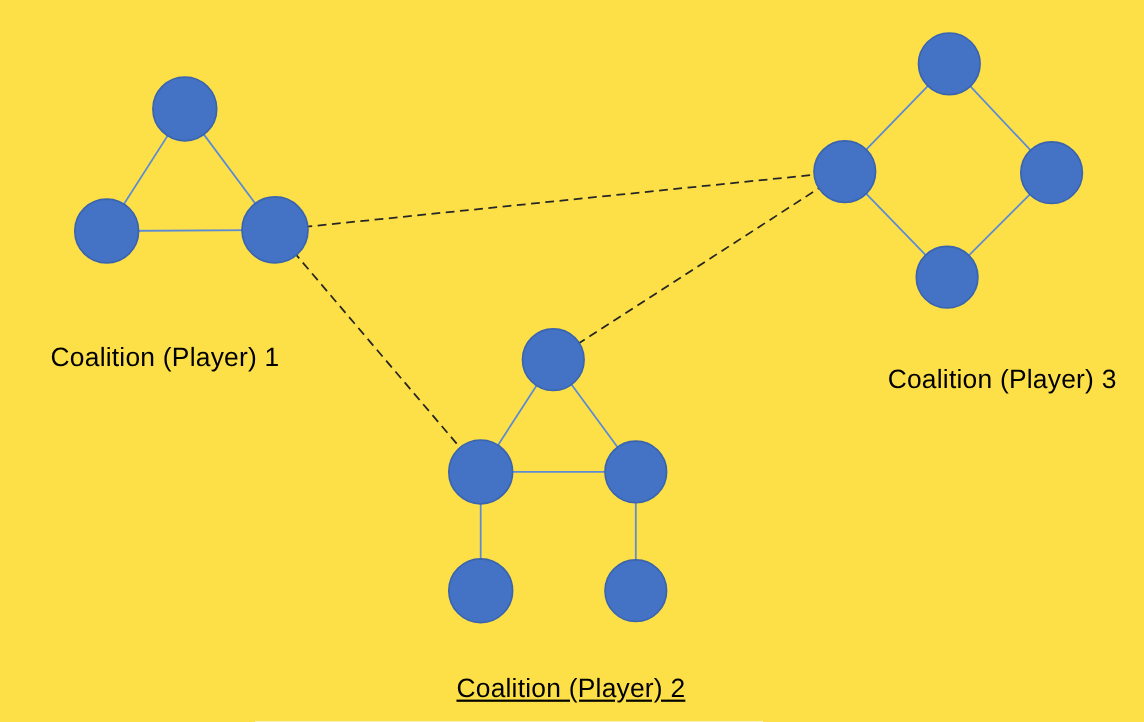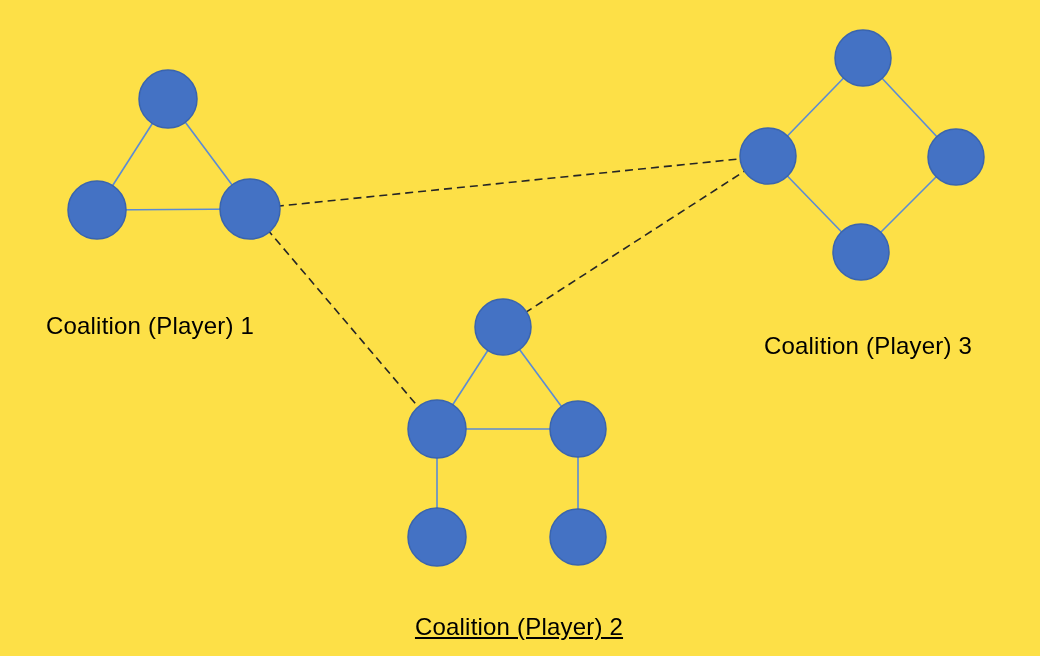--- a/index.html
+++ b/index.html
@@ -61,14 +61,14 @@
       <circle cx="437" cy="537" r="29" fill="#4472c4" stroke="#3a64ae" stroke-width="1.5"></circle>
       <circle cx="578" cy="537" r="28" fill="#4472c4" stroke="#3a64ae" stroke-width="1.5"></circle>
       <circle cx="863" cy="58" r="28" fill="#4472c4" stroke="#3a64ae" stroke-width="1.5"></circle>
       <circle cx="768" cy="156" r="28" fill="#4472c4" stroke="#3a64ae" stroke-width="1.5"></circle>
       <circle cx="956" cy="157" r="28" fill="#4472c4" stroke="#3a64ae" stroke-width="1.5"></circle>
       <circle cx="861" cy="252" r="28" fill="#4472c4" stroke="#3a64ae" stroke-width="1.5"></circle>
     </svg>
 
   <div class="coalition-label" style="left: 150px; top: 326px;">Coalition (Player) 1</div>
   <div class="coalition-label" style="left: 519px; top: 627px; text-decoration: underline;">Coalition (Player) 2</div>
-  <div class="coalition-label" style="left: 868px; top: 346px;">Coalition (Player) 3</div>
+  <div class="coalition-label" style="left: 911px; top: 346px;">Coalition (Player) 3</div>
 </div>
 
 </body></html>

